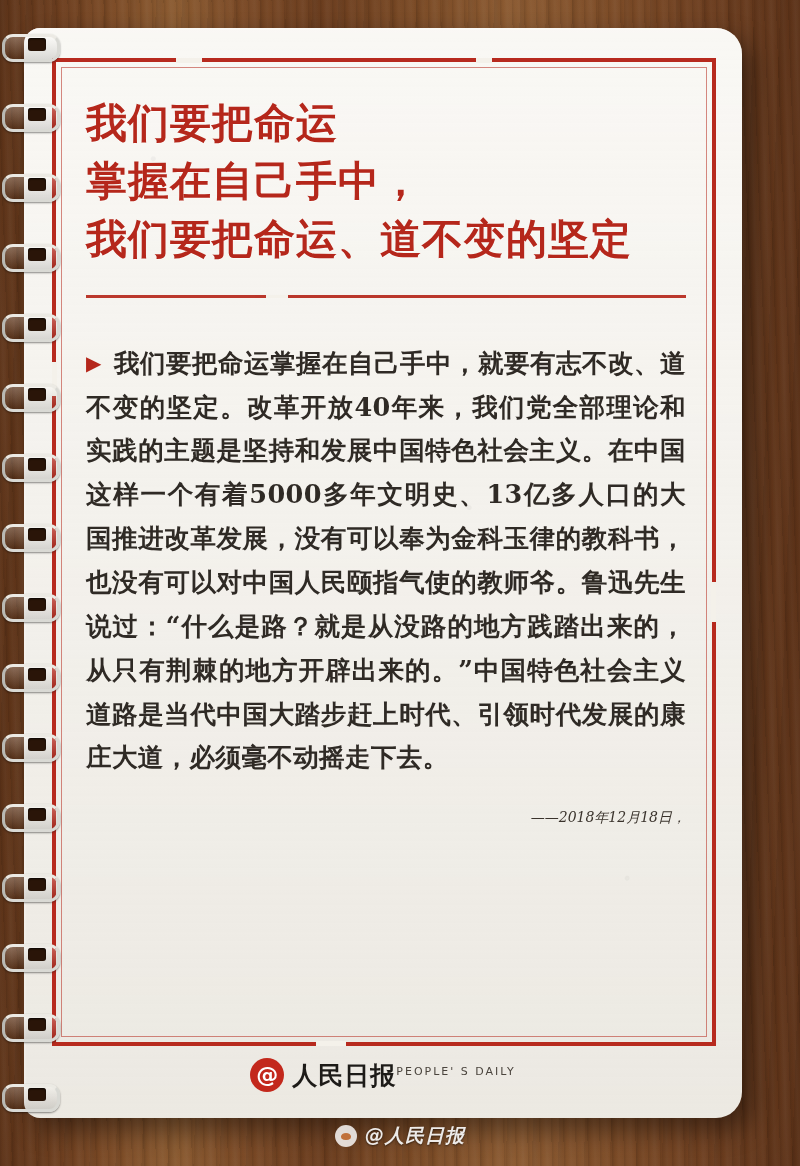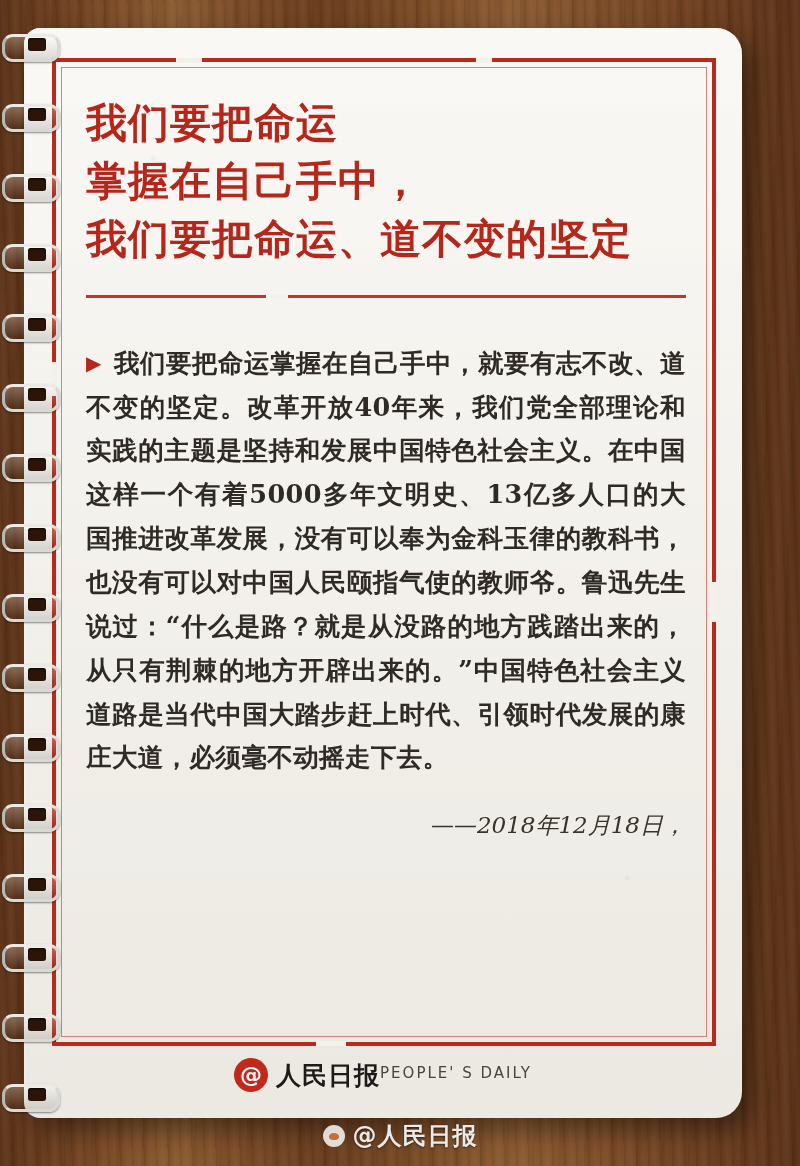--- a/index.html
+++ b/index.html
@@ -170,21 +170,21 @@
     font-size: 20px;
     vertical-align: 2px;
     margin-right: 12px;
   }
   .signature {
     margin-top: 26px;
     text-align: right;
     color: #3a332c;
     font-family: "DejaVu Serif", serif;
     font-style: italic;
-    font-size: 23px;
+    font-size: 14px;
     line-height: 1.7;
   }
   .signature div { white-space: nowrap; }
 
   
   .logo-row {
     position: absolute;
     left: 0;
     right: 0;
     bottom: 26px;
@@ -219,21 +219,21 @@
   .logo-cn {
     color: #1d1b18;
     font-family: "DejaVu Sans", sans-serif;
     font-weight: bold;
     font-size: 25px;
     letter-spacing: 1px;
   }
   .logo-en {
     color: #4a443d;
     font-family: "DejaVu Sans", sans-serif;
-    font-size: 15px;
+    font-size: 11px;
     letter-spacing: 2px;
     margin-top: 3px;
   }
 
   
   .watermark {
     position: absolute;
     left: 0;
     right: 0;
     bottom: 10px;
@@ -255,24 +255,25 @@
     content: "";
     position: absolute;
     left: 6px; top: 8px;
     width: 10px; height: 7px;
     border-radius: 50% 50% 45% 45%;
     background: #c0703a;
   }
   .wm-text {
     color: rgba(255,255,255,0.9);
     font-family: "DejaVu Sans", sans-serif;
-    font-size: 24px;
+    font-size: 19px;
     font-weight: bold;
     letter-spacing: 1px;
     text-shadow: 0 1px 2px rgba(0,0,0,0.5);
+    font-style: italic;
   }
 </style>
 </head>
 <body>
 
 <div class="page">
   <div class="wood-grain"></div>
 
   <div class="sheet">
     <div class="sheet-texture"></div>

